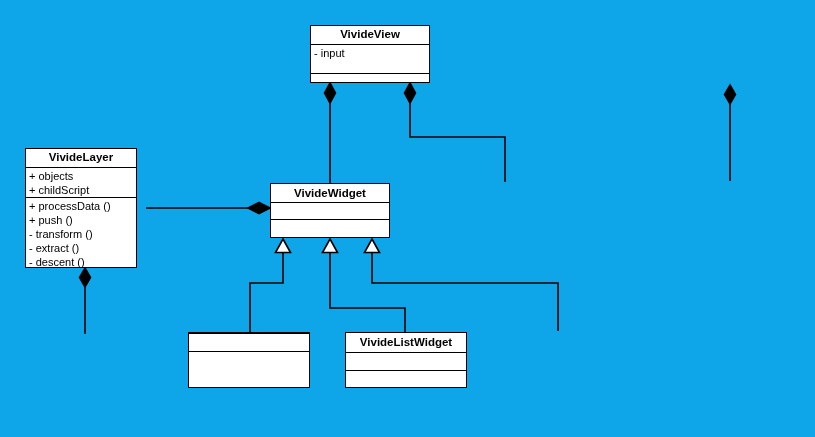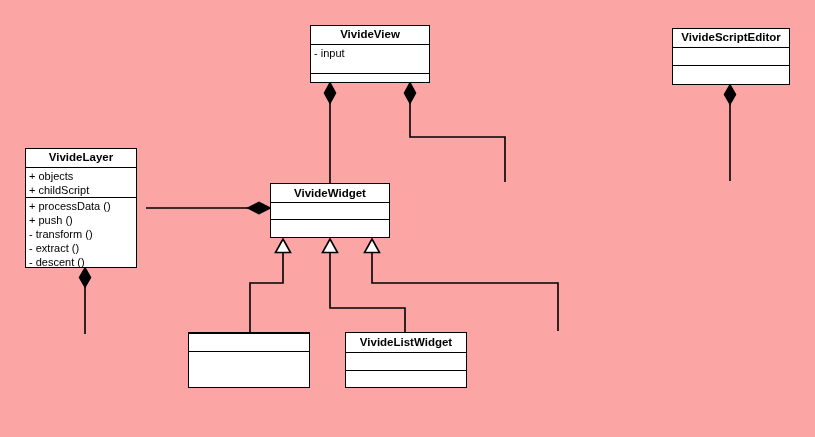--- a/index.html
+++ b/index.html
@@ -2,21 +2,21 @@
 <html><head>
 <meta charset="utf-8">
 <style>
   * { margin: 0; padding: 0; box-sizing: border-box; }
   html, body { background: #ffffff; }
   body { font-family: "Liberation Sans", sans-serif; }
   #canvas {
     position: relative;
     width: 815px;
     height: 437px;
-    background: #fca5a5;
+    background: #0ea5e9;
     overflow: hidden;
   }
   #connectors {
     position: absolute;
     left: 0; top: 0;
     width: 815px; height: 437px;
     z-index: 0;
   }
   .uml-class {
     position: absolute;
@@ -98,25 +98,20 @@
   </svg>
 
   <div class="uml-class" style="left:310px; top:25px; width:120px; height:58px">
     <div class="uml-title" style="height:17.5px">VivideView</div>
     <div class="uml-compartment" style="height:29px">
         <div class="member">- input</div>
       </div>
     <div class="uml-compartment" style="flex:1"></div>
   </div>
 
-  <div class="uml-class" style="left:672px; top:28px; width:118px; height:57px">
-    <div class="uml-title" style="height:17.5px">VivideScriptEditor</div>
-    <div class="uml-compartment" style="height:18.5px"></div>
-    <div class="uml-compartment" style="flex:1"></div>
-  </div>
 
   <div class="uml-class" style="left:25px; top:148px; width:112px; height:120px">
     <div class="uml-title" style="height:17.5px">VivideLayer</div>
     <div class="uml-compartment" style="height:30px">
         <div class="member">+ objects</div>
         <div class="member">+ childScript</div>
       </div>
     <div class="uml-compartment" style="flex:1">
         <div class="member">+ processData ()</div>
         <div class="member">+ push ()</div>

